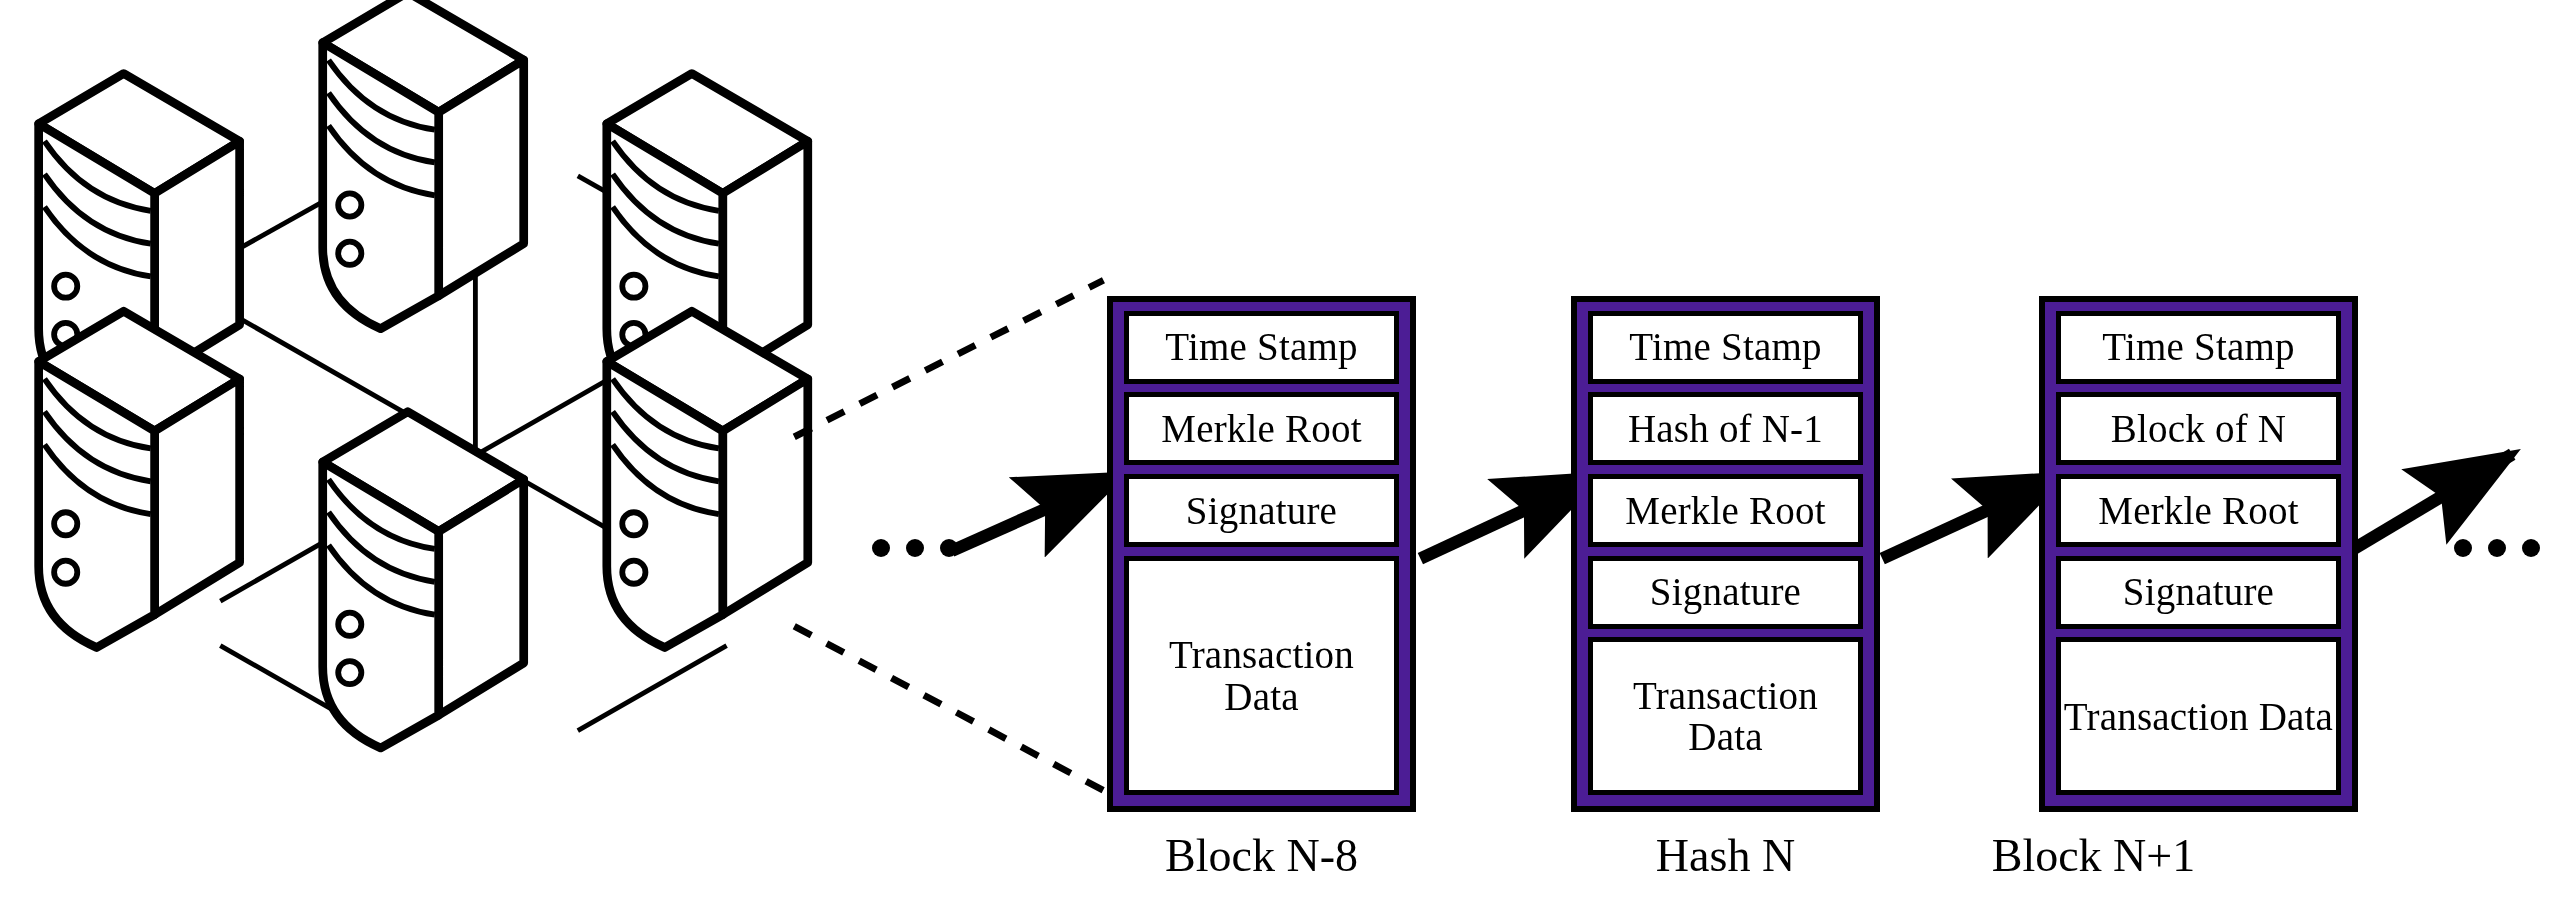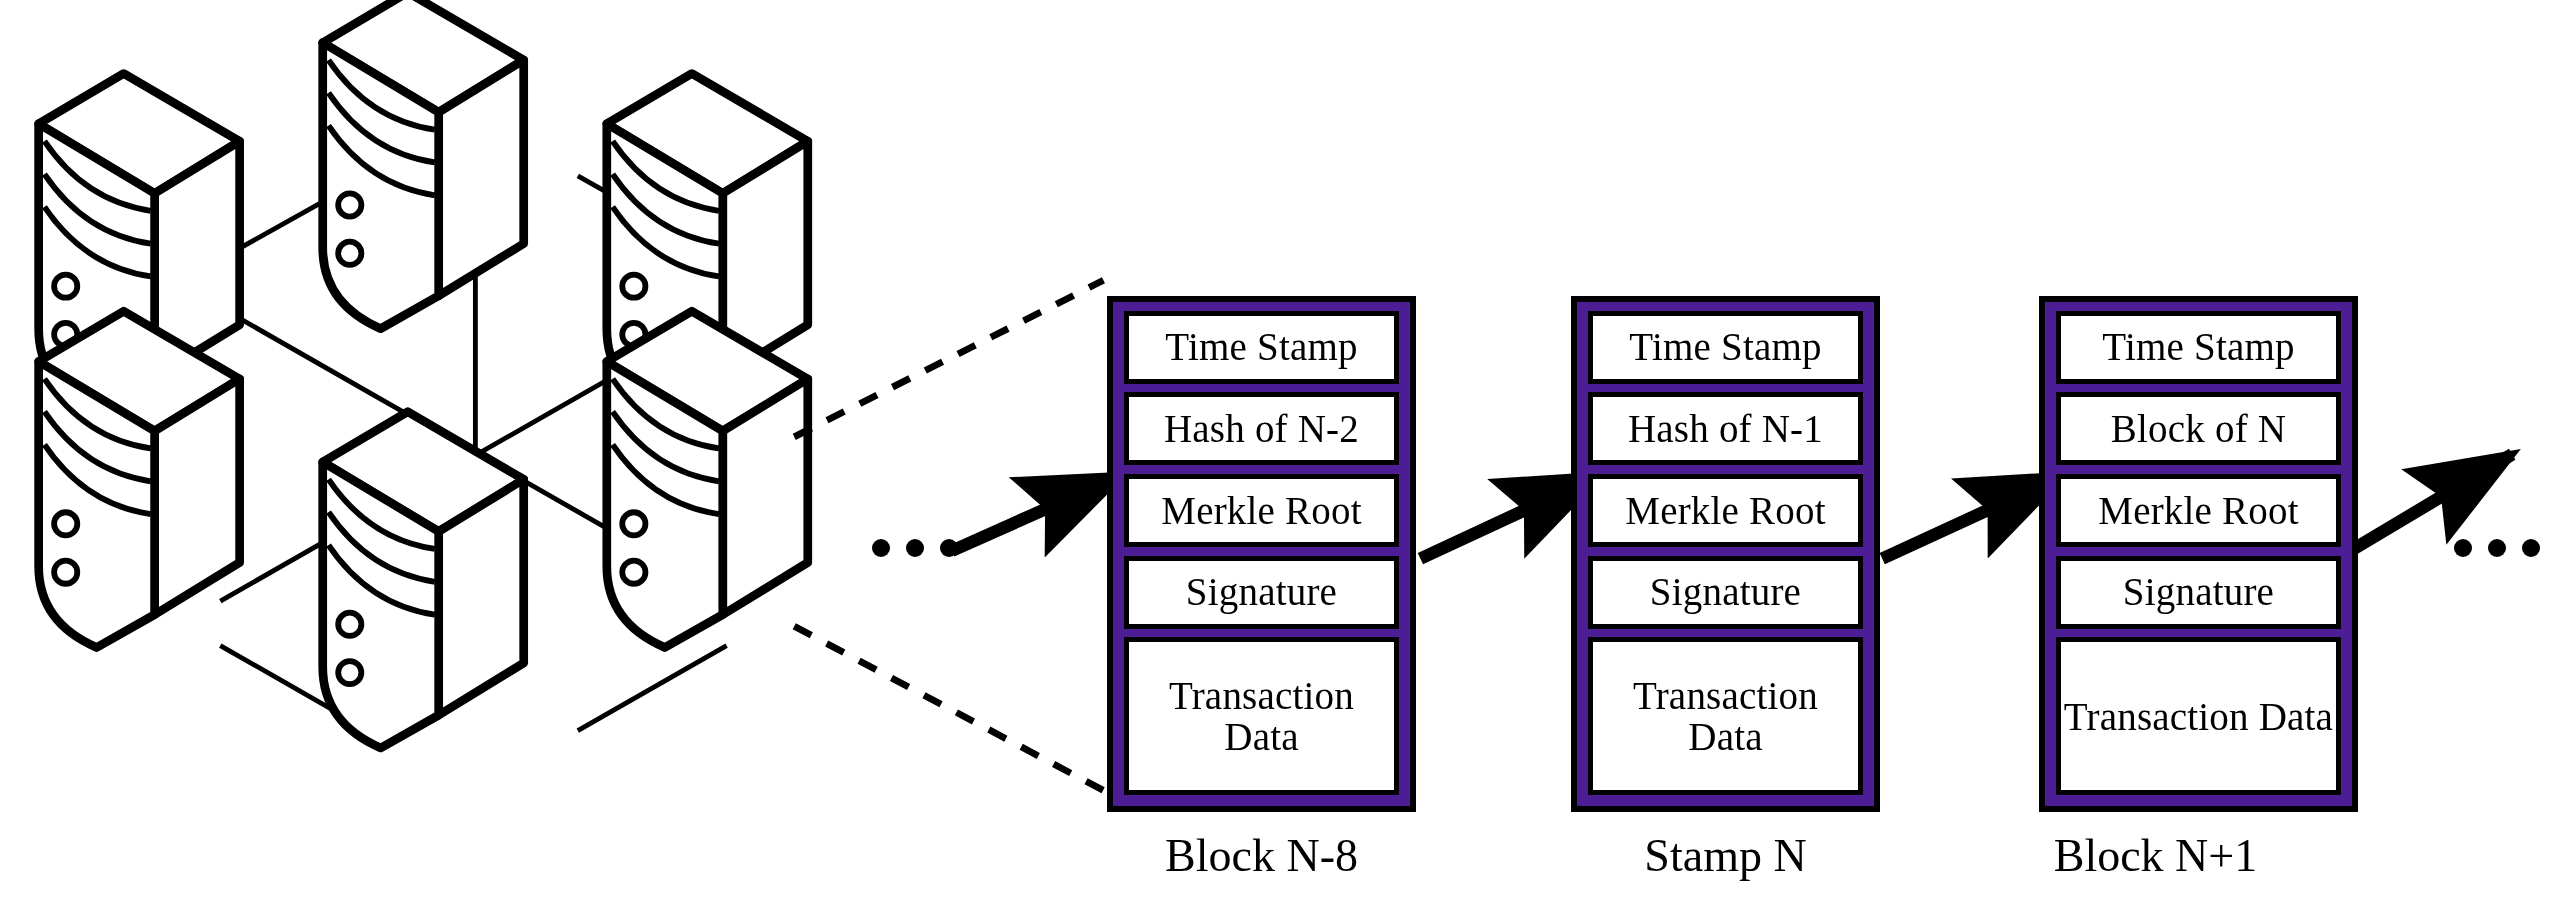--- a/index.html
+++ b/index.html
@@ -155,39 +155,38 @@
   </div>
 
   <div class="dots" style="left:2454px; top:539px;">
     <span></span>
     <span></span>
     <span></span>
   </div>
 
   <div class="block" style="left:1107px; top:296px; width:309px; height:516px;">
     <div class="field single">Time Stamp</div>
-    <div class="field single">Hash of N-2</div>
     <div class="field single">Merkle Root</div>
     <div class="field single">Signature</div>
     <div class="field tall">Transaction Data</div>
   </div>
   <div class="block-label" style="left:1107px; top:829px; width:309px;">Block N-8</div>
 
   <div class="block" style="left:1571px; top:296px; width:309px; height:516px;">
     <div class="field single">Time Stamp</div>
     <div class="field single">Hash of N-1</div>
     <div class="field single">Merkle Root</div>
     <div class="field single">Signature</div>
     <div class="field tall">Transaction Data</div>
   </div>
-  <div class="block-label" style="left:1571px; top:829px; width:309px;">Stamp N</div>
+  <div class="block-label" style="left:1571px; top:829px; width:309px;">Hash N</div>
 
   <div class="block" style="left:2039px; top:296px; width:319px; height:516px;">
     <div class="field single">Time Stamp</div>
     <div class="field single">Block of N</div>
     <div class="field single">Merkle Root</div>
     <div class="field single">Signature</div>
     <div class="field tall">Transaction Data</div>
   </div>
-  <div class="block-label" style="left:1996px; top:829px; width:319px;">Block N+1</div>
+  <div class="block-label" style="left:1934px; top:829px; width:319px;">Block N+1</div>
 
 </div>
 
 
 </body></html>

